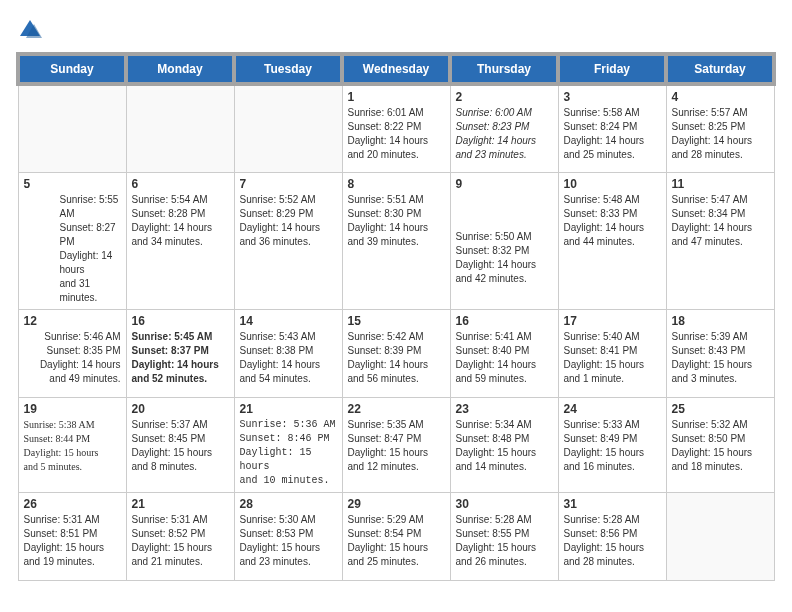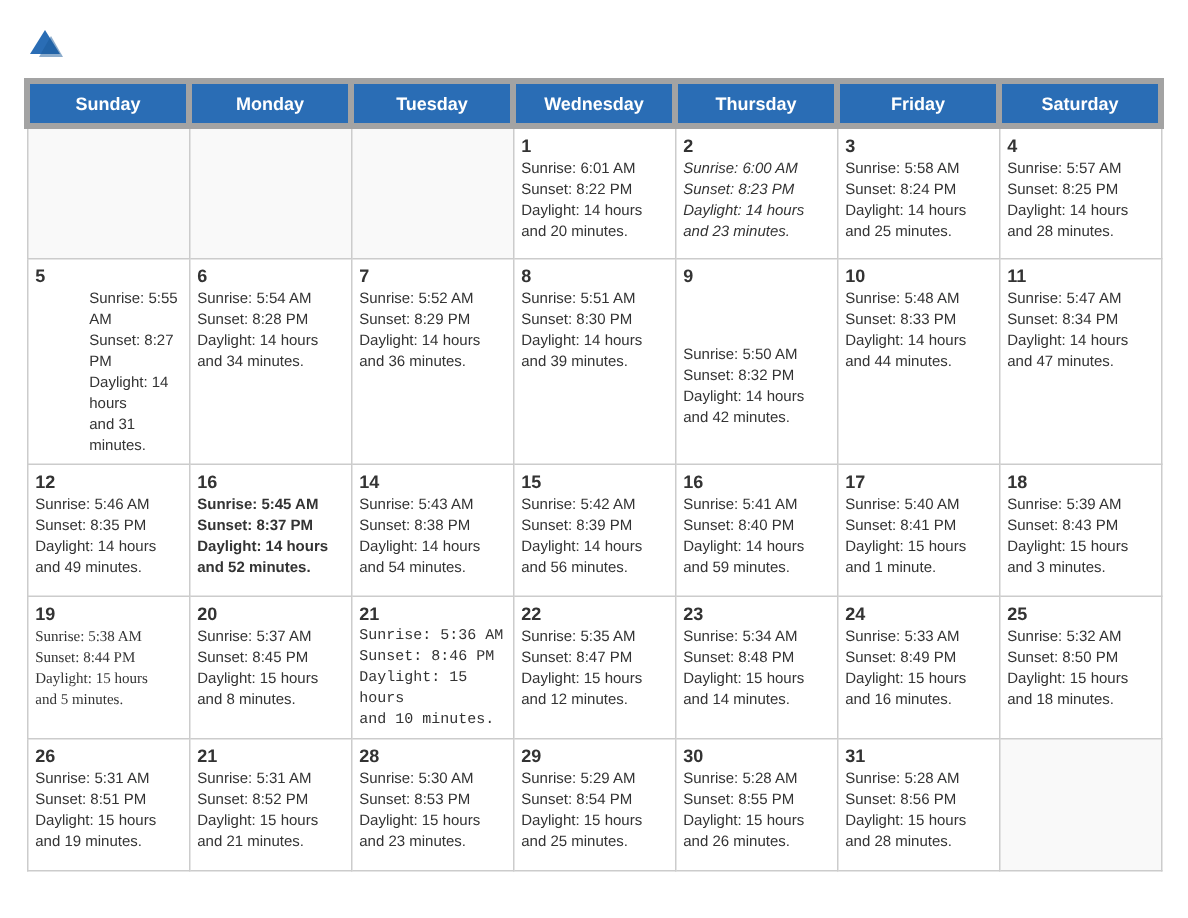--- a/index.html
+++ b/index.html
@@ -196,21 +196,21 @@
           <span class="day-number">11</span>
           <div class="day-info" style="white-space: pre-line;">Sunrise: 5:47 AM
 Sunset: 8:34 PM
 Daylight: 14 hours
 and 47 minutes.</div>
         </td>
       </tr>
       <tr>
         <td>
           <span class="day-number">12</span>
-          <div class="day-info" style="white-space: pre-line;">Sunrise: 5:46 AM
+          <div class="day-info" style="white-space: pre-line; text-align: right;">Sunrise: 5:46 AM
 Sunset: 8:35 PM
 Daylight: 14 hours
 and 49 minutes.</div>
         </td>
         <td>
           <span class="day-number">16</span>
           <div class="day-info" style="white-space: pre-line; font-weight: bold;">Sunrise: 5:45 AM
 Sunset: 8:37 PM
 Daylight: 14 hours
 and 52 minutes.</div>

